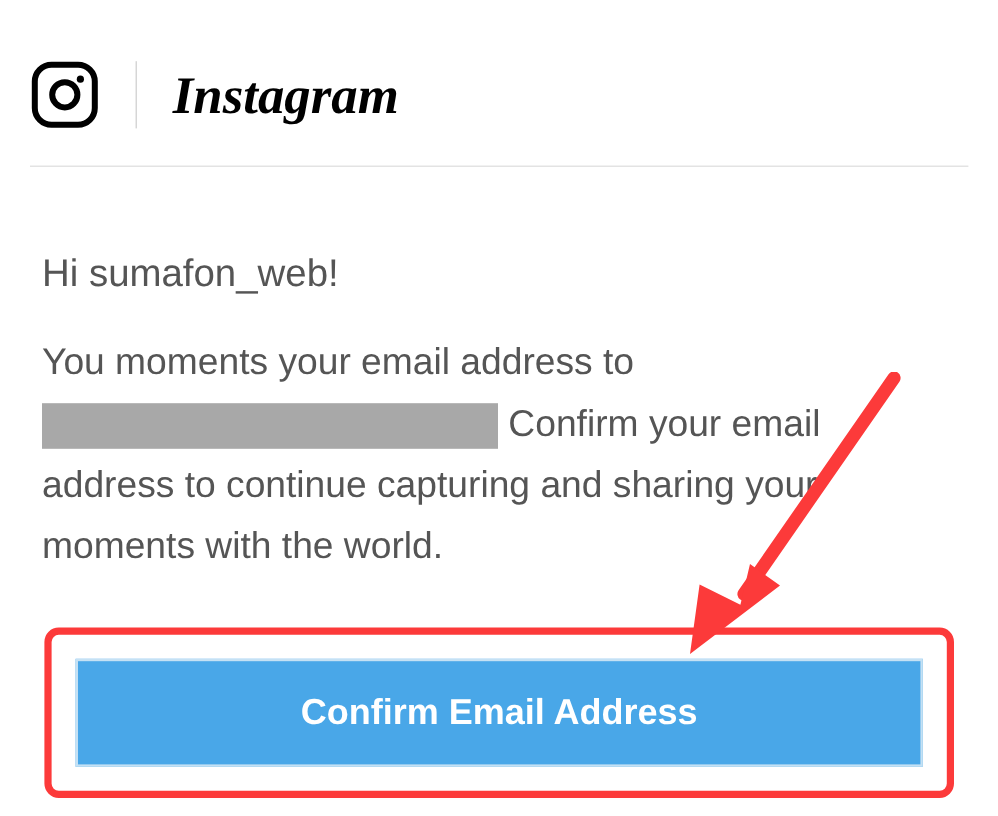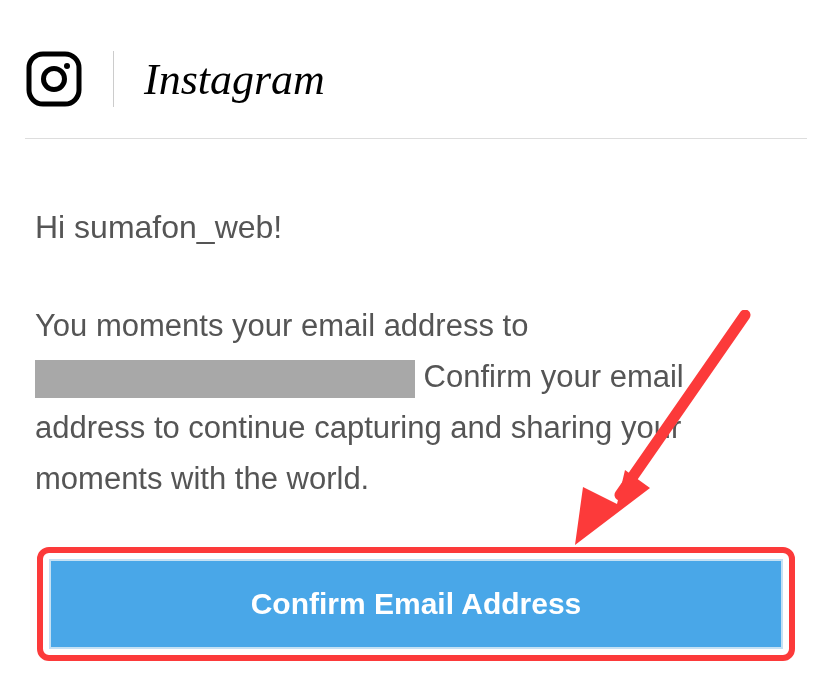--- a/index.html
+++ b/index.html
@@ -26,55 +26,55 @@
     }
     .divider-vertical {
       width: 1px;
       height: 56px;
       background: #ccc;
     }
     .instagram-logo {
       font-family: cursive;
       font-size: 44px;
       color: #000;
-      font-weight: 400;
+      font-weight: 700;
       font-style: italic;
     }
     .hr-line {
       height: 1px;
       background: #ddd;
       margin: 0 25px;
     }
     .content {
       padding: 70px 35px 25px 35px;
     }
     .greeting {
       font-size: 32px;
       color: #555;
-      margin-bottom: 54px;
+      margin-bottom: 30px;
       font-weight: 400;
     }
     .body-text {
       font-size: 31px;
       color: #555;
       line-height: 1.65;
       font-weight: 400;
     }
     .redacted {
       display: inline-block;
       background: #a8a8a8;
       width: 380px;
       height: 38px;
       vertical-align: middle;
     }
     .button-wrapper {
       margin: 42px 2px 0 2px;
       border: 6px solid #fc3a3a;
       border-radius: 12px;
-      padding: 6px;
+      padding: 20px;
     }
     .confirm-button {
       width: 100%;
       background: #49a7e8;
       border: 2px solid #c5e1f4;
       color: #fff;
       font-size: 30px;
       font-weight: 700;
       padding: 26px 0;
       cursor: pointer;

